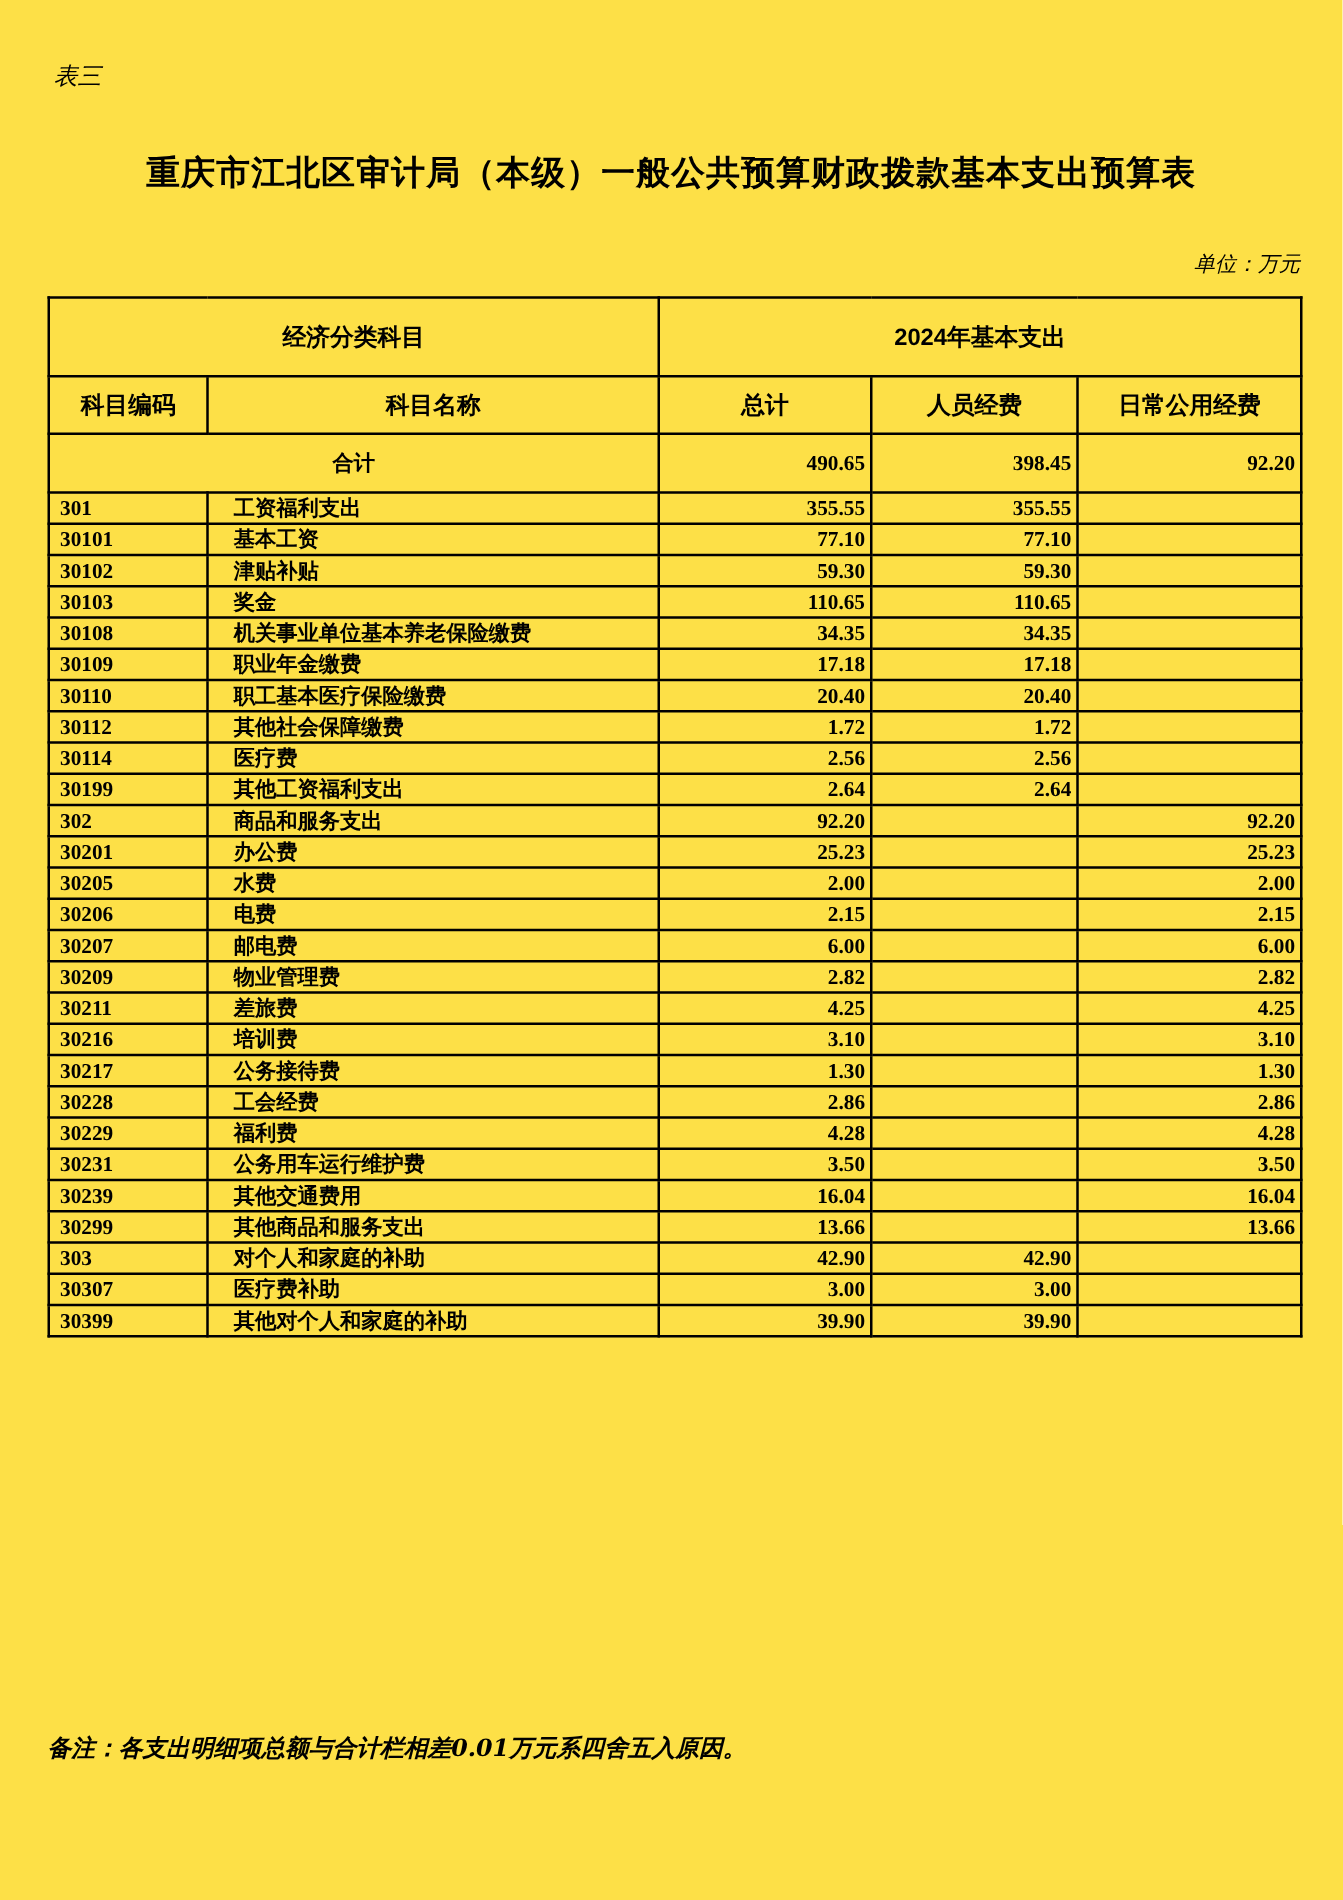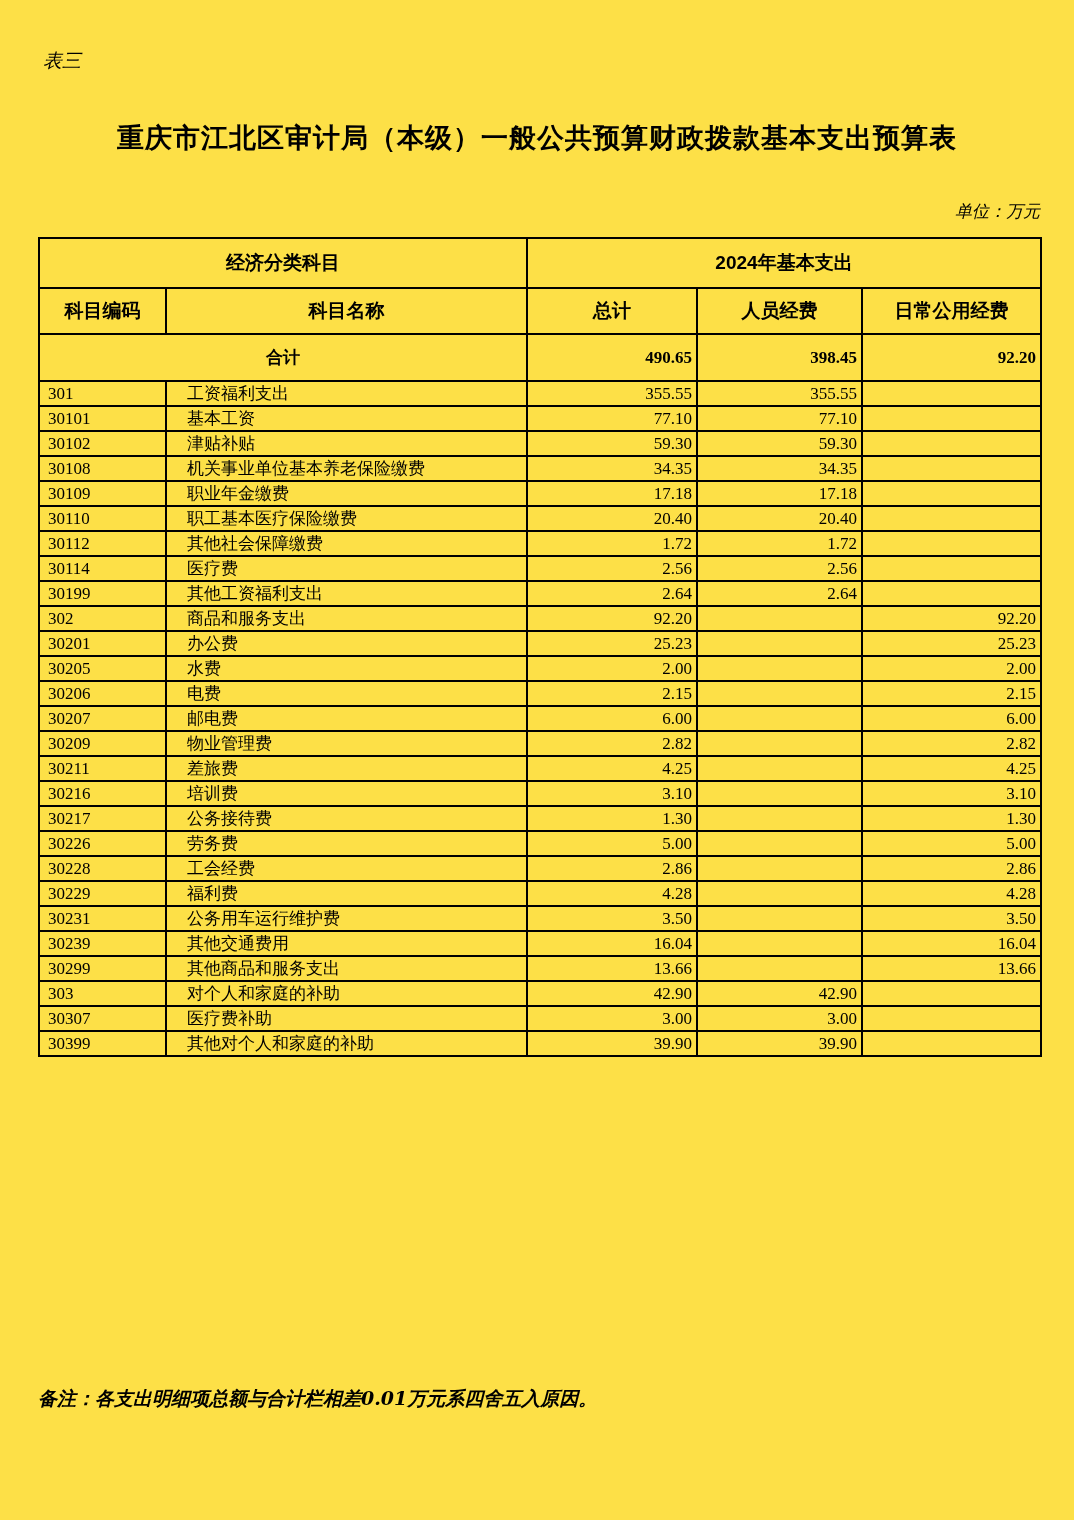--- a/index.html
+++ b/index.html
@@ -49,24 +49,24 @@
     top: 237px;
     width: 1002px;
     border-collapse: collapse;
     table-layout: fixed;
   }
   table.budget th, table.budget td {
     border: 2px solid #000;
     overflow: hidden;
     white-space: nowrap;
   }
-  tr.row-h1 { height: 50px; }
+  tr.row-h1 { height: 63px; }
   tr.row-h2 { height: 46px; }
   tr.row-total { height: 47px; }
-  tbody tr.data-row, tbody tr[data-name="table-row"] { height: 16px; }
+  tbody tr.data-row, tbody tr[data-name="table-row"] { height: 16px; font-weight: bold; }
 
   table.budget th {
     font-family: "Liberation Sans", sans-serif;
     font-weight: bold;
     font-size: 19px;
     text-align: center;
     vertical-align: middle;
   }
   td.cell { font-size: 17px; vertical-align: middle; }
   td.code {
@@ -155,20 +155,27 @@
           <td class="cell num" data-name="public-value-cell"></td>
         </tr>
         <tr class="data-row" data-name="table-row">
           <td class="cell code" data-name="subject-code-cell">30102</td>
           <td class="cell name" data-name="subject-name-cell">津贴补贴</td>
           <td class="cell num" data-name="total-value-cell">59.30</td>
           <td class="cell num" data-name="personnel-value-cell">59.30</td>
           <td class="cell num" data-name="public-value-cell"></td>
         </tr>
         <tr class="data-row" data-name="table-row">
+          <td class="cell code" data-name="subject-code-cell">30103</td>
+          <td class="cell name" data-name="subject-name-cell">奖金</td>
+          <td class="cell num" data-name="total-value-cell">110.65</td>
+          <td class="cell num" data-name="personnel-value-cell">110.65</td>
+          <td class="cell num" data-name="public-value-cell"></td>
+        </tr>
+        <tr class="data-row" data-name="table-row">
           <td class="cell code" data-name="subject-code-cell">30108</td>
           <td class="cell name" data-name="subject-name-cell">机关事业单位基本养老保险缴费</td>
           <td class="cell num" data-name="total-value-cell">34.35</td>
           <td class="cell num" data-name="personnel-value-cell">34.35</td>
           <td class="cell num" data-name="public-value-cell"></td>
         </tr>
         <tr class="data-row" data-name="table-row">
           <td class="cell code" data-name="subject-code-cell">30109</td>
           <td class="cell name" data-name="subject-name-cell">职业年金缴费</td>
           <td class="cell num" data-name="total-value-cell">17.18</td>
@@ -260,27 +267,20 @@
           <td class="cell num" data-name="public-value-cell">3.10</td>
         </tr>
         <tr class="data-row" data-name="table-row">
           <td class="cell code" data-name="subject-code-cell">30217</td>
           <td class="cell name" data-name="subject-name-cell">公务接待费</td>
           <td class="cell num" data-name="total-value-cell">1.30</td>
           <td class="cell num" data-name="personnel-value-cell"></td>
           <td class="cell num" data-name="public-value-cell">1.30</td>
         </tr>
         <tr class="data-row" data-name="table-row">
-          <td class="cell code" data-name="subject-code-cell">30226</td>
-          <td class="cell name" data-name="subject-name-cell">劳务费</td>
-          <td class="cell num" data-name="total-value-cell">5.00</td>
-          <td class="cell num" data-name="personnel-value-cell"></td>
-          <td class="cell num" data-name="public-value-cell">5.00</td>
-        </tr>
-        <tr class="data-row" data-name="table-row">
           <td class="cell code" data-name="subject-code-cell">30228</td>
           <td class="cell name" data-name="subject-name-cell">工会经费</td>
           <td class="cell num" data-name="total-value-cell">2.86</td>
           <td class="cell num" data-name="personnel-value-cell"></td>
           <td class="cell num" data-name="public-value-cell">2.86</td>
         </tr>
         <tr class="data-row" data-name="table-row">
           <td class="cell code" data-name="subject-code-cell">30229</td>
           <td class="cell name" data-name="subject-name-cell">福利费</td>
           <td class="cell num" data-name="total-value-cell">4.28</td>

